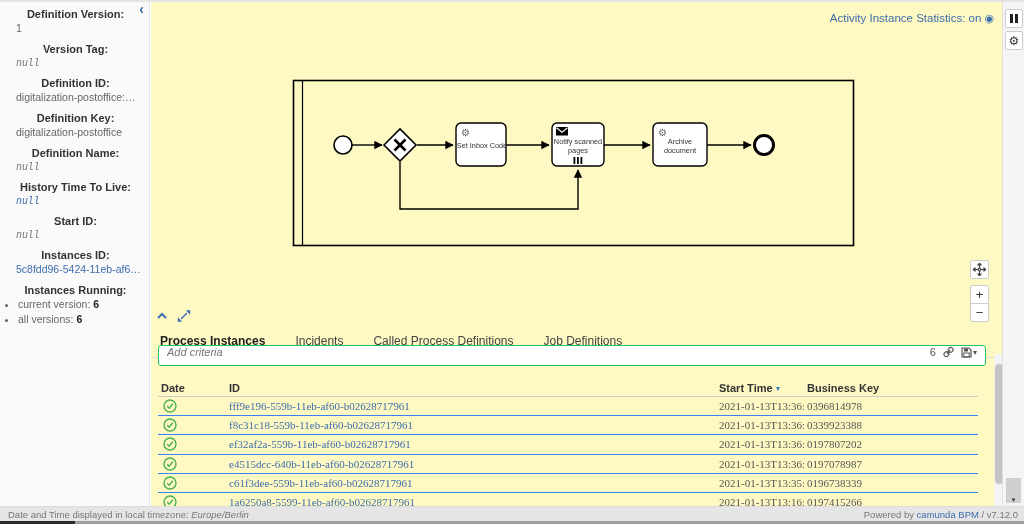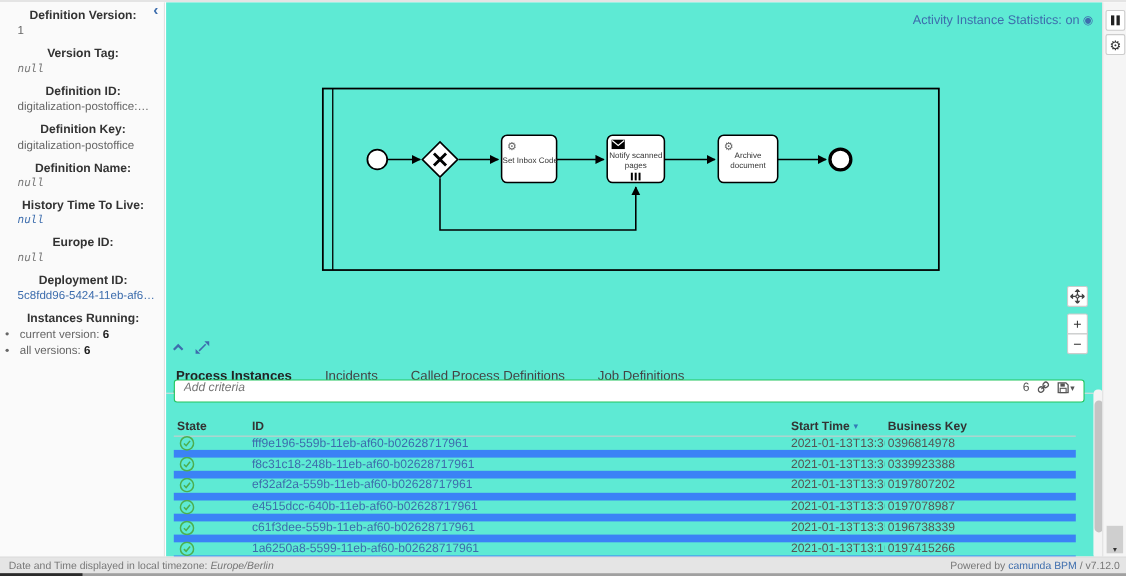--- a/index.html
+++ b/index.html
@@ -13,21 +13,21 @@
   .sb-field { margin-bottom:9px; }
   .sb-label { font-weight:bold; color:#333; font-size:11px; margin-bottom:2px;text-align:center; }
   .sb-value { color:#666; padding-left:6px; font-size:10.5px; white-space:nowrap; overflow:hidden; text-overflow:ellipsis; }
   .sb-value.mono { color:#777; font-size:10px; }
   .sb-value.link { color:#3d6dad; cursor:pointer; }
   .sb-list { list-style:disc; margin:2px 0 0 8px; color:#666; font-size:10.5px; }
   .sb-list li { margin-bottom:3px; }
   .sb-list b { color:#222; }
 
   
-  .main { position:absolute; left:151px; top:0; width:851px; bottom:18px; background:#5eead4; }
+  .main { position:absolute; left:151px; top:0; width:851px; bottom:18px; background:#fef9c3; }
 
   .stats-link { position:absolute; top:10px; right:8px; font-size:11.5px; color:#3d6dad; cursor:pointer; }
   .stats-link .radio { font-size:11px; }
 
   .bpmn-wrap { position:absolute; left:0; top:0; width:852px; height:308px; }
   .zc-btn { width:19px; height:19px; background:#fff; border:1px solid #ccc; border-radius:2px; display:flex; align-items:center; justify-content:center; font-size:13px; color:#333; cursor:pointer; }
   #zc-reset { top:258px; position:absolute; right:13px; }
   #zc-zoom { top:283px; position:absolute; right:13px; }
   #zc-zoom .zc-btn:first-child { border-radius:2px 2px 0 0; }
   #zc-zoom .zc-btn:last-child { border-radius:0 0 2px 2px; margin-top:-1px; }
@@ -47,21 +47,21 @@
   .search-count { font-size:11px; color:#555; font-style:normal; }
   .icon-btn { cursor:pointer; display:flex; align-items:center; color:#555; }
   .save-caret { font-size:8px; color:#555; margin-left:1px; }
 
   
   .itable { position:absolute; top:378px; left:7px; width:820px; font-size:11px; }
   .t-head, .t-row { display:grid; grid-template-columns:68px 490px 88px auto; align-items:center; }
   .t-head { font-weight:bold; color:#333; height:17px; border-bottom:1px solid #ccc; }
   .t-head > div { padding-left:3px; }
   .sort-caret { color:#337ab7; font-size:7px; vertical-align:1px; margin-left:2px; }
-  .t-row { height:19.2px; border-bottom:7px solid #3b82f6; }
+  .t-row { height:19.2px; border-bottom:1px solid #3b82f6;font-family:Liberation Serif, serif; }
   .t-row > div { padding-left:3px; white-space:nowrap; overflow:hidden; }
   .cell-id { color:#3d6dad; cursor:pointer; }
   .cell-time, .cell-bkey { color:#555; }
   .state-ic { width:14px; height:14px; display:block; margin-left:2px; }
 
   
   .panel-scroll { position:absolute; top:352px; left:843px; width:9px; height:154px; background:#f4f4f4; border-radius:4px; }
   .panel-scroll .thumb { position:absolute; top:10px; left:0.5px; width:8px; height:120px; background:#c4c4c4; border-radius:4px; }
 
   
@@ -104,25 +104,25 @@
   </div>
   <div class="sb-field">
     <div class="sb-label">Definition Name:</div>
     <div class="sb-value mono">null</div>
   </div>
   <div class="sb-field">
     <div class="sb-label">History Time To Live:</div>
     <div class="sb-value mono link">null</div>
   </div>
   <div class="sb-field">
-    <div class="sb-label">Europe ID:</div>
+    <div class="sb-label">Start ID:</div>
     <div class="sb-value mono">null</div>
   </div>
   <div class="sb-field">
-    <div class="sb-label">Deployment ID:</div>
+    <div class="sb-label">Instances ID:</div>
     <div class="sb-value link">5c8fdd96-5424-11eb-af60-b02628717…</div>
   </div>
   <div class="sb-field">
     <div class="sb-label">Instances Running:</div>
     <ul class="sb-list">
       <li><span>current version:</span> <b>6</b></li>
       <li><span>all versions:</span> <b>6</b></li>
     </ul>
   </div>
 </div>
@@ -251,21 +251,21 @@
           <rect x="3" y="1.5" width="4" height="3" fill="#555"></rect>
           <rect x="2.8" y="6" width="5.4" height="4" fill="none" stroke="#555" stroke-width="1"></rect>
         </svg>
         <span class="save-caret">▾</span>
       </span>
     </div>
   </div>
 
   <div class="itable">
     <div class="t-head">
-      <div>State</div>
+      <div>Date</div>
       <div>ID</div>
       <div><span>Start Time</span><span class="sort-caret">▼</span></div>
       <div>Business Key</div>
     </div>
 
     <div class="t-row">
       <div>
           <svg class="state-ic" viewBox="0 0 14 14">
             <circle cx="7" cy="7" r="6" fill="none" stroke="#4caf50" stroke-width="1.4"></circle>
             <polyline points="4.2,7.2 6.2,9.2 9.8,4.8" fill="none" stroke="#4caf50" stroke-width="1.4"></polyline>
@@ -275,21 +275,21 @@
       <div class="cell-time">2021-01-13T13:36:46</div>
       <div class="cell-bkey">0396814978</div>
     </div>
     <div class="t-row">
       <div>
           <svg class="state-ic" viewBox="0 0 14 14">
             <circle cx="7" cy="7" r="6" fill="none" stroke="#4caf50" stroke-width="1.4"></circle>
             <polyline points="4.2,7.2 6.2,9.2 9.8,4.8" fill="none" stroke="#4caf50" stroke-width="1.4"></polyline>
           </svg>
         </div>
-      <div class="cell-id">f8c31c18-248b-11eb-af60-b02628717961</div>
+      <div class="cell-id">f8c31c18-559b-11eb-af60-b02628717961</div>
       <div class="cell-time">2021-01-13T13:36:34</div>
       <div class="cell-bkey">0339923388</div>
     </div>
     <div class="t-row">
       <div>
           <svg class="state-ic" viewBox="0 0 14 14">
             <circle cx="7" cy="7" r="6" fill="none" stroke="#4caf50" stroke-width="1.4"></circle>
             <polyline points="4.2,7.2 6.2,9.2 9.8,4.8" fill="none" stroke="#4caf50" stroke-width="1.4"></polyline>
           </svg>
         </div>

